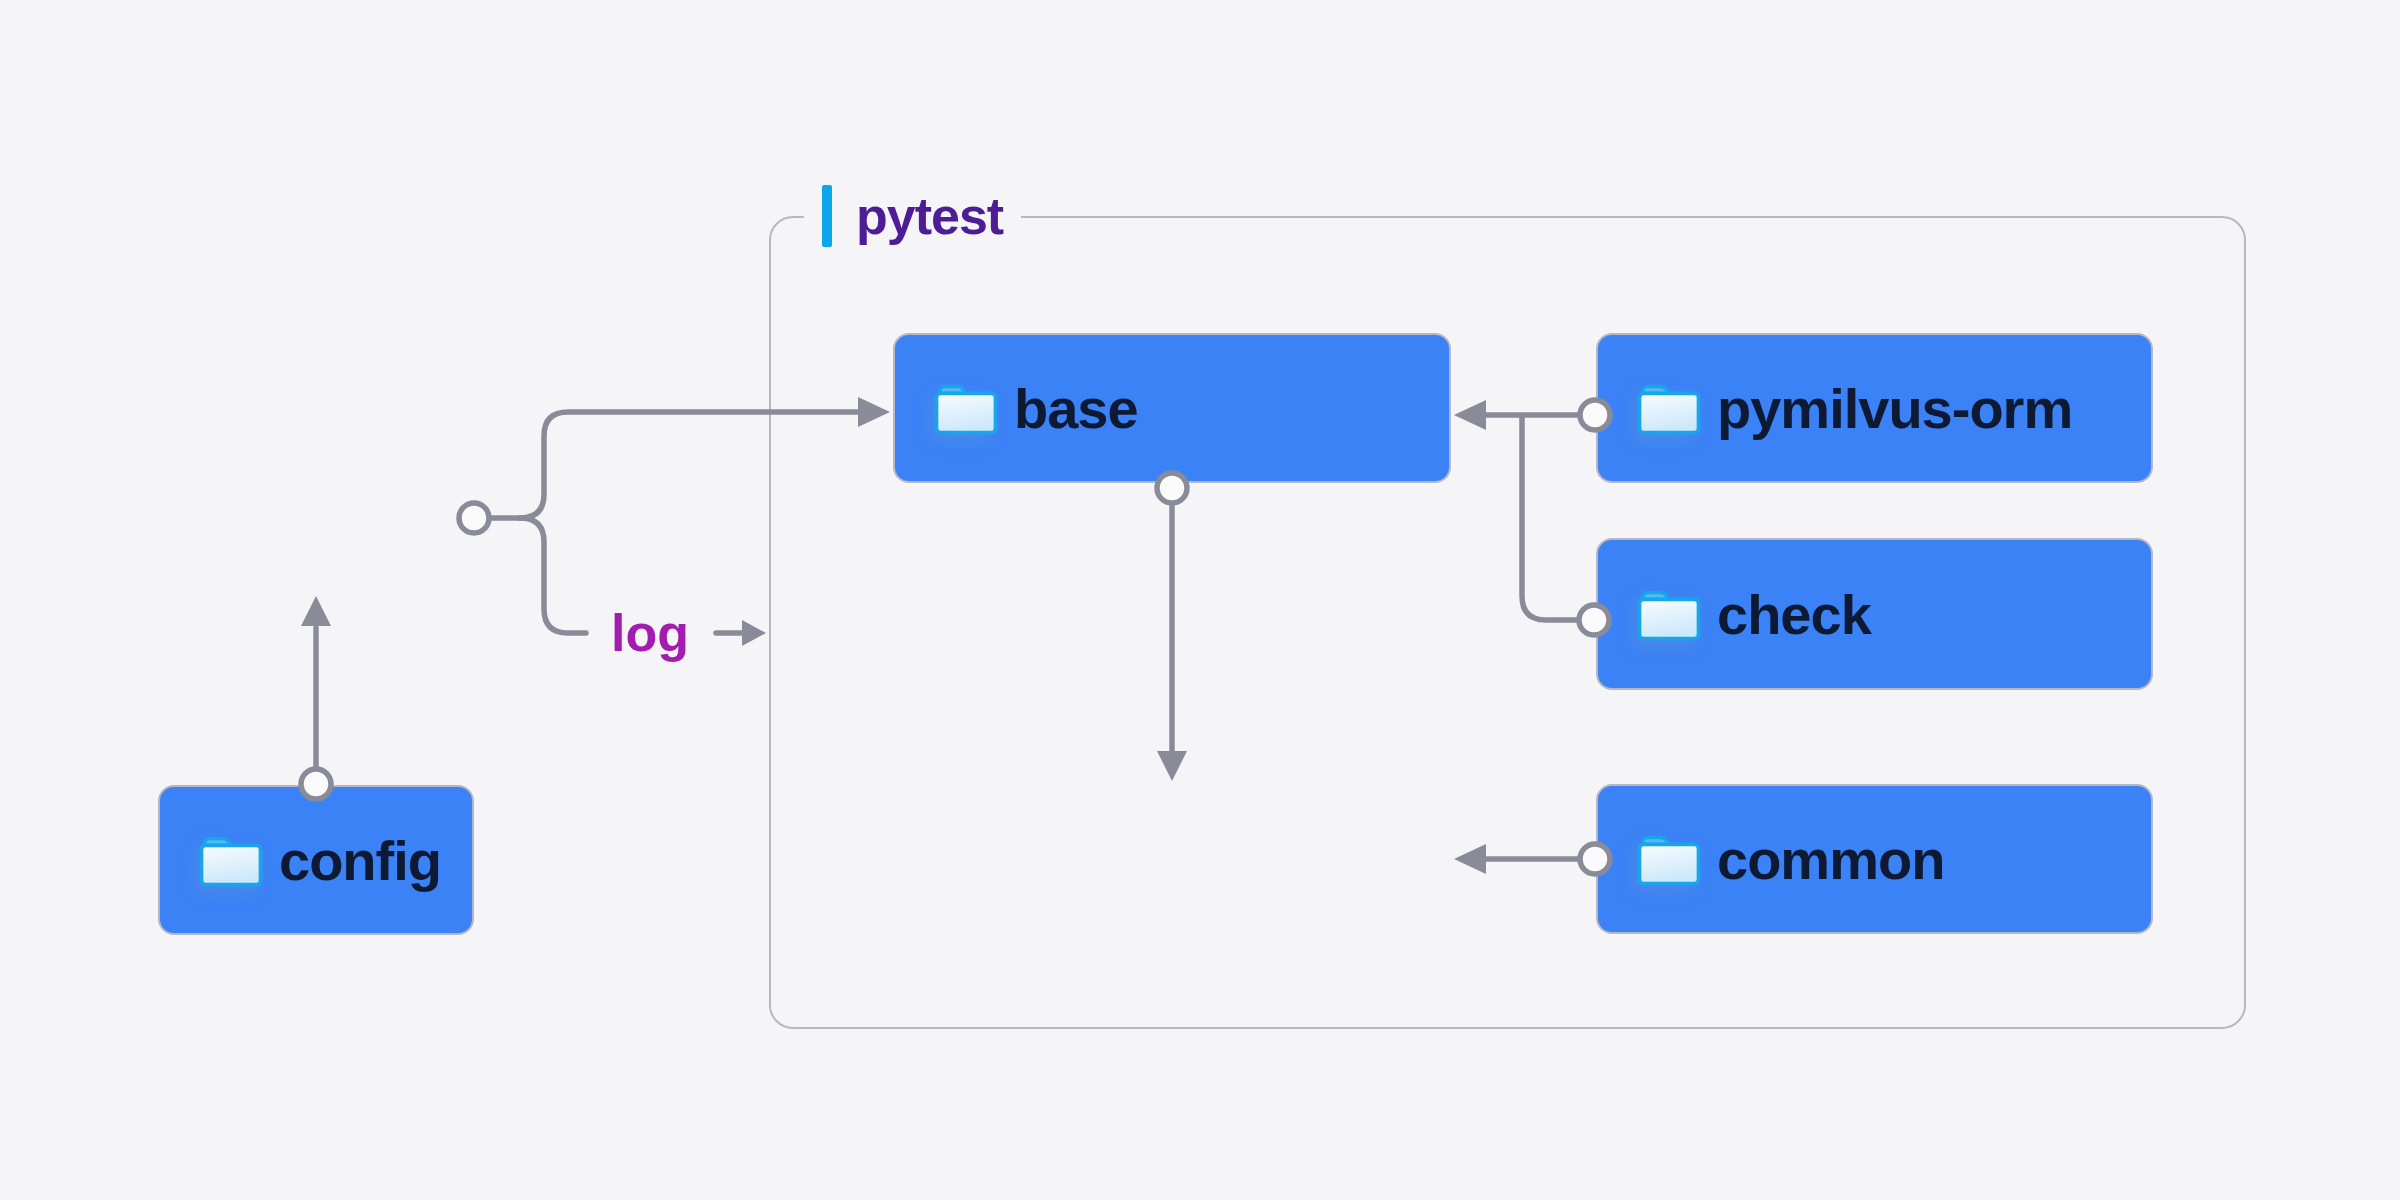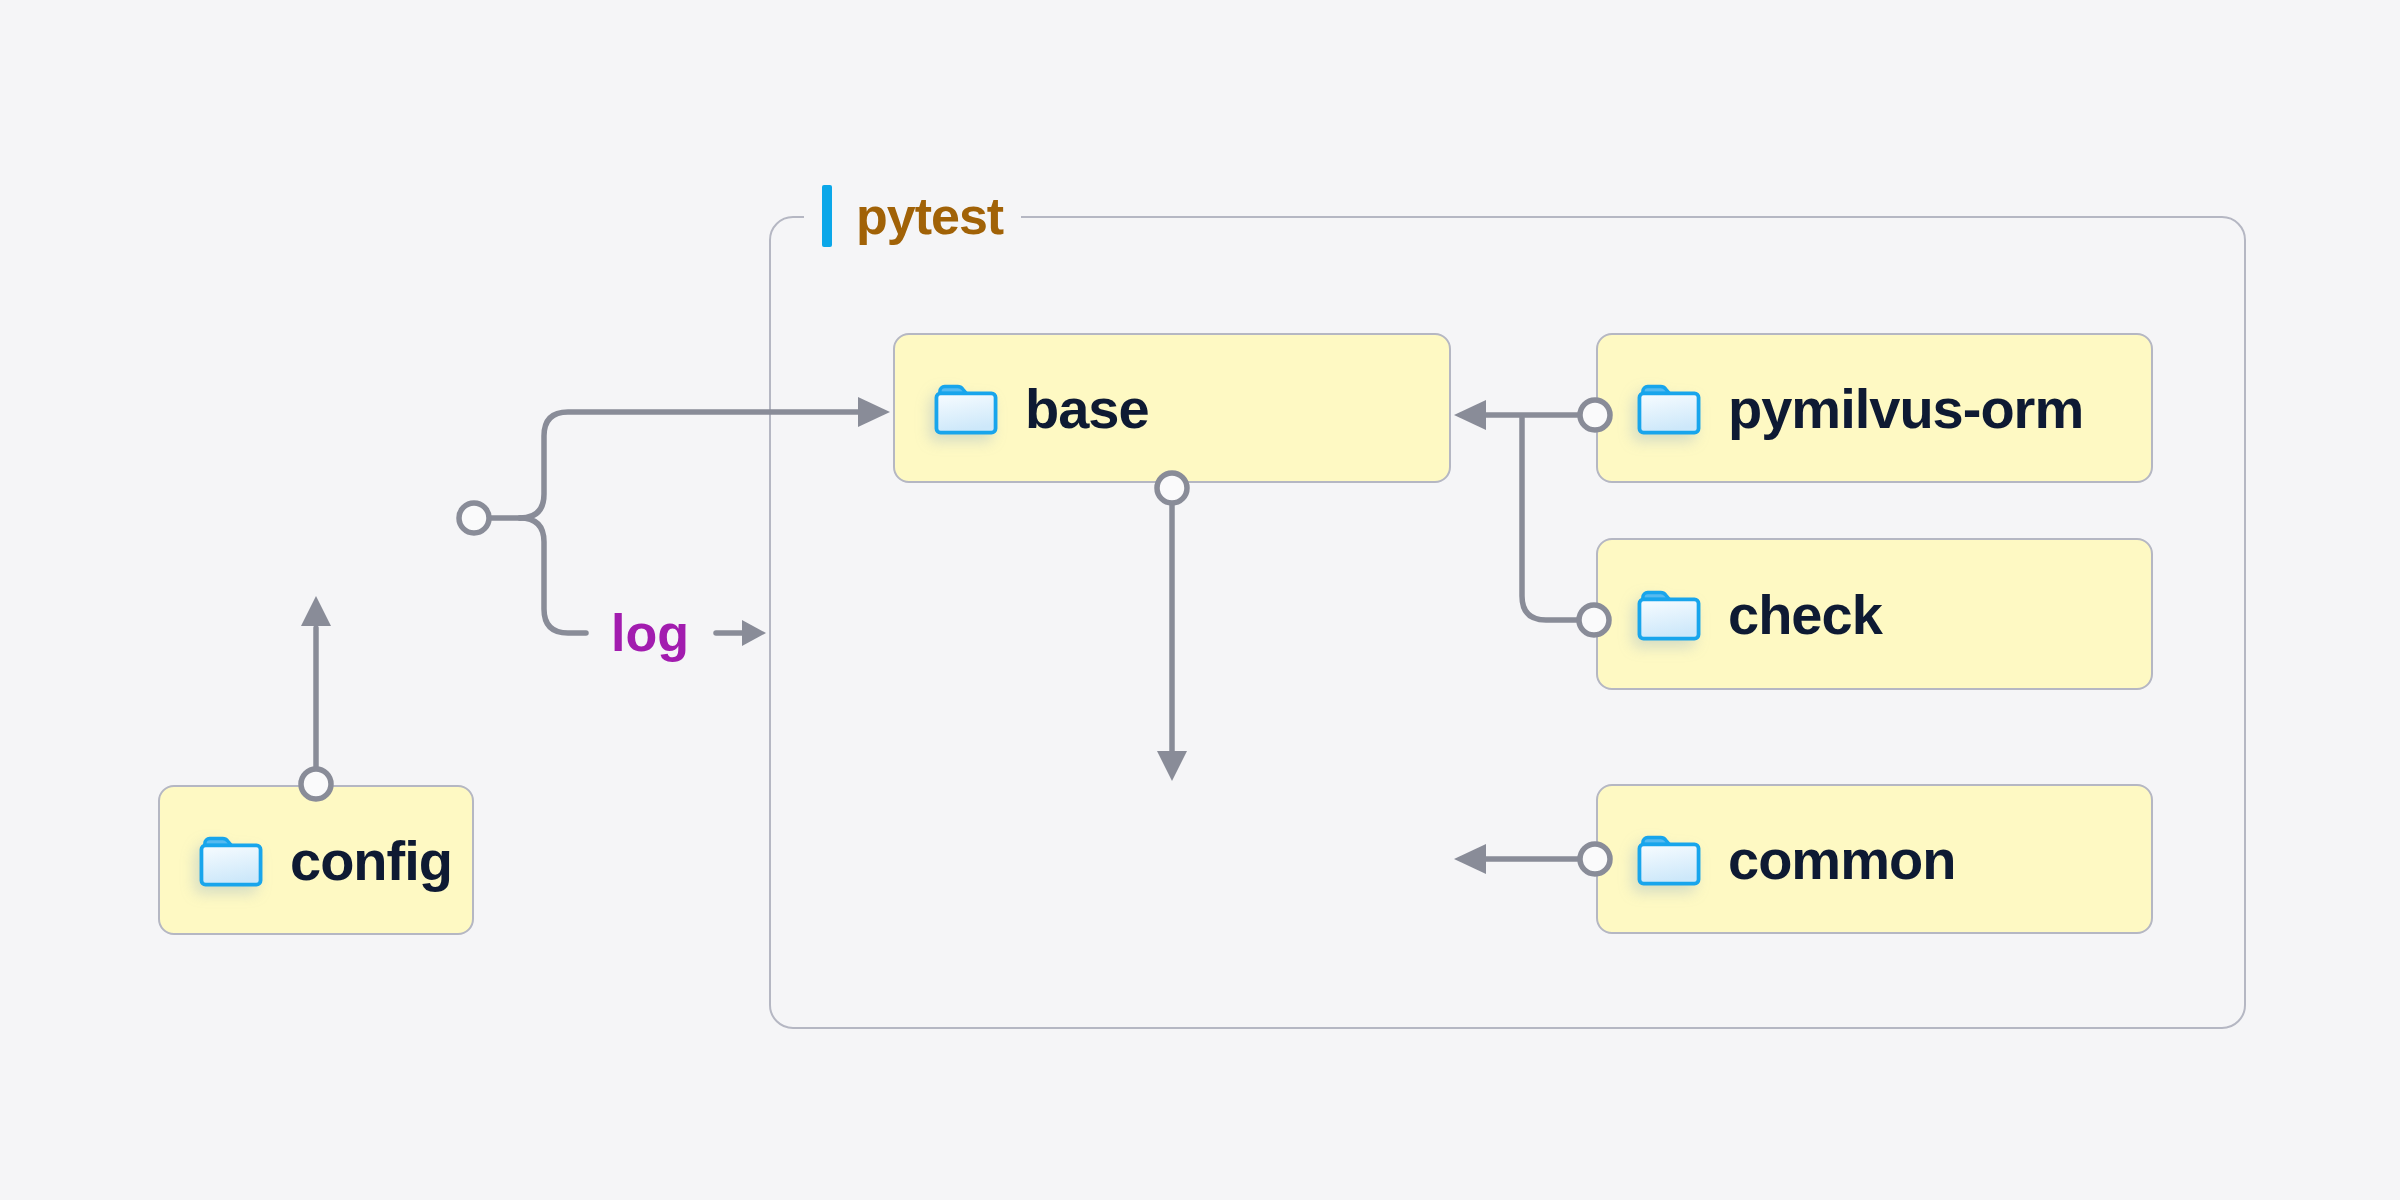--- a/index.html
+++ b/index.html
@@ -11,25 +11,25 @@
   .group{
     position:absolute;left:769px;top:216px;width:1477px;height:813px;
     border:2.5px solid #b5b7c3;border-radius:24px;box-sizing:border-box;z-index:0;
   }
   .group-label{
     position:absolute;left:804px;top:216px;transform:translateY(-50%);
     display:flex;align-items:center;gap:24px;background:#f5f5f7;
     padding:0 18px 0 18px;z-index:3;
   }
   .accent-bar{width:10px;height:62px;background:#0ba7e9;border-radius:2px;}
-  .group-label-text{font-size:52px;font-weight:700;color:#a16207;letter-spacing:-1px;}
+  .group-label-text{font-size:52px;font-weight:700;color:#4c1d95;letter-spacing:-1px;}
   
   .node{
-    position:absolute;display:flex;align-items:center;gap:26px;
-    background:#fef9c3;border:2.5px solid #b5b7c3;border-radius:16px;
+    position:absolute;display:flex;align-items:center;gap:15px;
+    background:#3b82f6;border:2.5px solid #b5b7c3;border-radius:16px;
     padding-left:38px;box-sizing:border-box;z-index:1;
   }
   .node-label{font-size:56px;font-weight:700;color:#0e1a33;letter-spacing:-1px;white-space:nowrap;}
   .n-utils    {left:158px; top:443px;width:316px;height:150px}
   .n-config   {left:158px; top:785px;width:316px;height:150px}
   .n-base     {left:893px; top:333px;width:558px;height:150px}
   .n-pymilvus {left:1596px;top:333px;width:557px;height:150px}
   .n-check    {left:1596px;top:538px;width:557px;height:152px}
   .n-testcases{left:893px; top:784px;width:558px;height:150px}
   .n-common   {left:1596px;top:784px;width:557px;height:150px}

